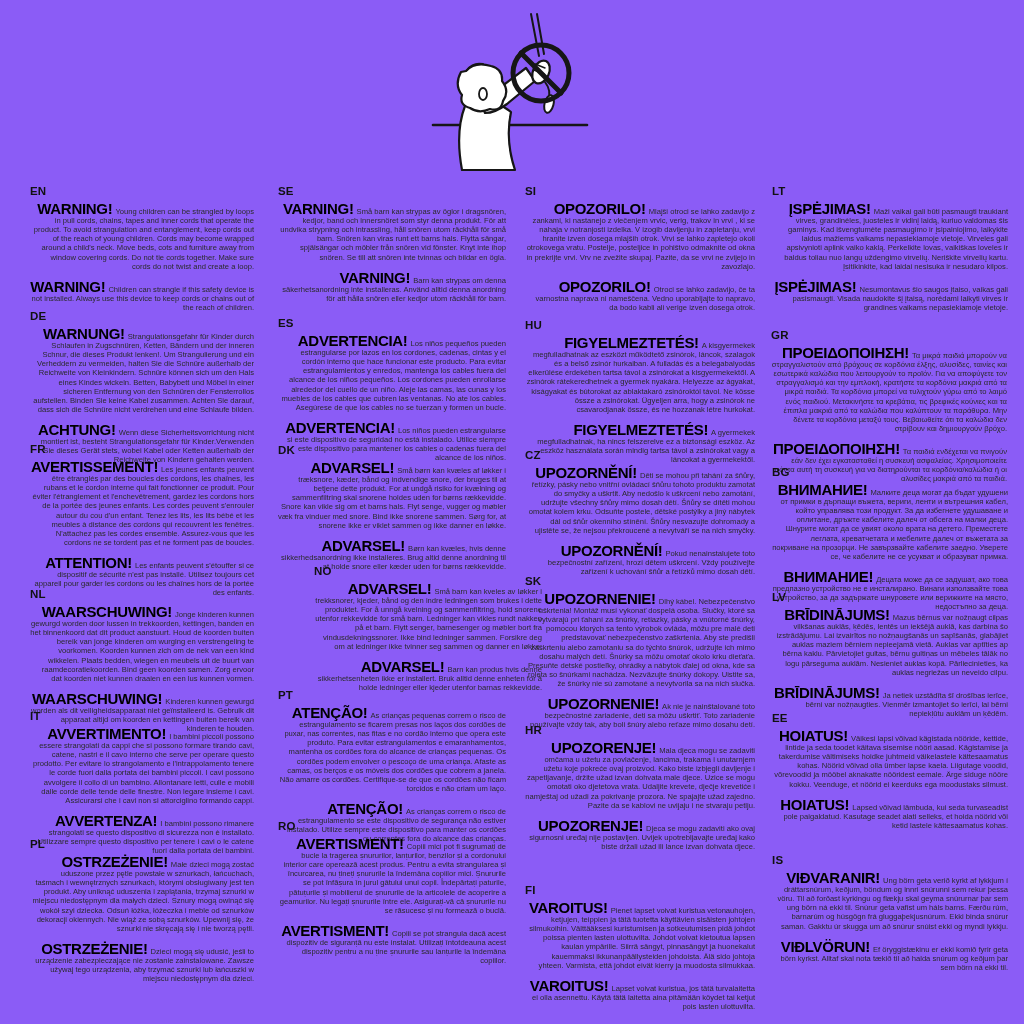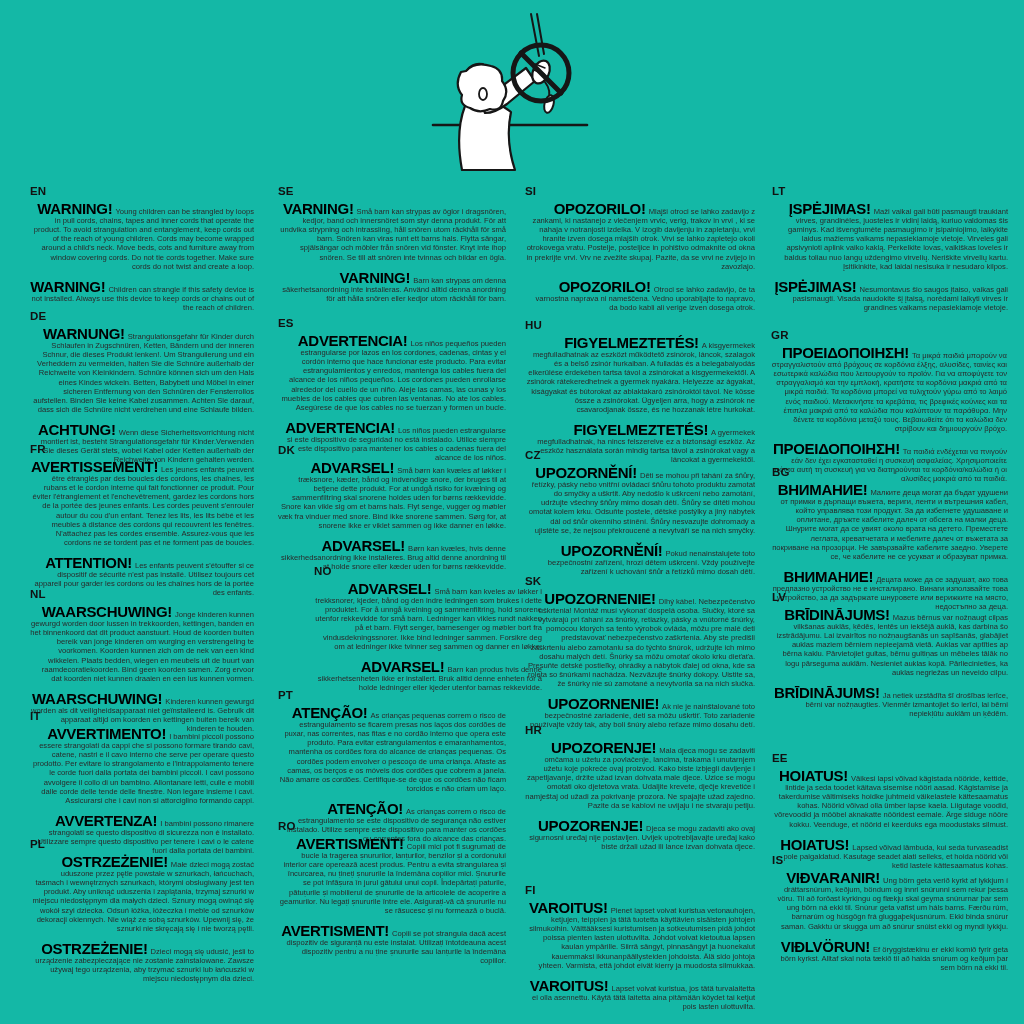--- a/index.html
+++ b/index.html
@@ -1,16 +1,16 @@
 <!DOCTYPE html>
 <html><head>
 <meta charset="utf-8">
 <style>
   html,body{margin:0;padding:0;background:#ffffff;}
-  #page{position:relative;width:1024px;height:1024px;background:#14b8a6;overflow:hidden;
+  #page{position:relative;width:1024px;height:1024px;background:#8b5cf6;overflow:hidden;
         font-family:"Liberation Sans",sans-serif;color:#1c1c1c;}
   #illustration{position:absolute;left:425px;top:12px;width:215px;height:162px;}
   .lang-section{position:absolute;}
   .lang-code{font-size:11.5px;font-weight:700;color:#111;margin:0 0 4px 0;letter-spacing:.2px;}
   .warning{margin:0 0 8px 0;font-size:7.6px;line-height:1.2;color:#2a2a2a;text-align:right;}
   .warn-head{font-size:15px;font-weight:700;color:#000;letter-spacing:-.3px;line-height:1;margin-right:3px;}
   .warn-body{}
 </style>
 </head>
 <body>
@@ -177,21 +177,21 @@
     <p class="warning"><span class="warn-head">ВНИМАНИЕ!</span><span class="warn-body">Малките деца могат да бъдат удушени от примки в дърпащи въжета, вериги, ленти и вътрешния кабел, който управлява този продукт. За да избегнете удушаване и оплитане, дръжте кабелите далеч от обсега на малки деца. Шнурите могат да се увият около врата на детето. Преместете леглата, креватчетата и мебелите далеч от въжетата за покриване на прозорци. Не завързвайте кабелите заедно. Уверете се, че кабелите не се усукват и образуват примка.</span></p>
     <p class="warning"><span class="warn-head">ВНИМАНИЕ!</span><span class="warn-body">Децата може да се задушат, ако това предпазно устройство не е инсталирано. Винаги използвайте това устройство, за да задържате шнуровете или верижките на място, недостъпно за деца.</span></p>
   </section>
 
   <section class="lang-section" style="left: 772px; top: 591px; width: 236px;">
     <h2 class="lang-code">LV</h2>
     <p class="warning"><span class="warn-head">BRĪDINĀJUMS!</span><span class="warn-body">Mazus bērnus var nožņaugt cilpas vilkšanas auklās, ķēdēs, lentēs un iekšējā auklā, kas darbina šo izstrādājumu. Lai izvairītos no nožņaugšanās un sapīšanās, glabājiet auklas maziem bērniem nepieejamā vietā. Auklas var aptīties ap bērna kaklu. Pārvietojiet gultas, bērnu gultiņas un mēbeles tālāk no logu pārseguma auklām. Nesieniet auklas kopā. Pārliecinieties, ka auklas negriežas un neveido cilpu.</span></p>
     <p class="warning"><span class="warn-head">BRĪDINĀJUMS!</span><span class="warn-body">Ja netiek uzstādīta šī drošības ierīce, bērni var nožņaugties. Vienmēr izmantojiet šo ierīci, lai bērni nepiekļūtu auklām un ķēdēm.</span></p>
   </section>
 
-  <section class="lang-section" style="left: 772px; top: 752px; width: 236px;">
+  <section class="lang-section" style="left: 772px; top: 712px; width: 236px;">
     <h2 class="lang-code">EE</h2>
     <p class="warning"><span class="warn-head">HOIATUS!</span><span class="warn-body">Väikesi lapsi võivad kägistada nööride, kettide, lintide ja seda toodet käitava sisemise nööri aasad. Kägistamise ja takerdumise vältimiseks hoidke juhtmeid väikelastele kättesaamatus kohas. Nöörid võivad olla ümber lapse kaela. Liigutage voodid, võrevoodid ja mööbel aknakatte nööridest eemale. Ärge siduge nööre kokku. Veenduge, et nöörid ei keerduks ega moodustaks silmust.</span></p>
     <p class="warning"><span class="warn-head">HOIATUS!</span><span class="warn-body">Lapsed võivad lämbuda, kui seda turvaseadist pole paigaldatud. Kasutage seadet alati selleks, et hoida nöörid või ketid lastele kättesaamatus kohas.</span></p>
   </section>
 
   <section class="lang-section" style="left: 772px; top: 854px; width: 236px;">
     <h2 class="lang-code">IS</h2>
     <p class="warning"><span class="warn-head">VIÐVARANIR!</span><span class="warn-body">Ung börn geta verið kyrkt af lykkjum í dráttarsnúrum, keðjum, böndum og innri snúrunni sem rekur þessa vöru. Til að forðast kyrkingu og flækju skal geyma snúrurnar þar sem ung börn ná ekki til. Snúrur geta vafist um háls barns. Færðu rúm, barnarúm og húsgögn frá gluggaþekjusnúrum. Ekki binda snúrur saman. Gakktu úr skugga um að snúrur snúist ekki og myndi lykkju.</span></p>
     <p class="warning"><span class="warn-head">VIÐLVÖRUN!</span><span class="warn-body">Ef öryggistækinu er ekki komið fyrir geta börn kyrkst. Alltaf skal nota tækið til að halda snúrum og keðjum þar sem börn ná ekki til.</span></p>
   </section>

